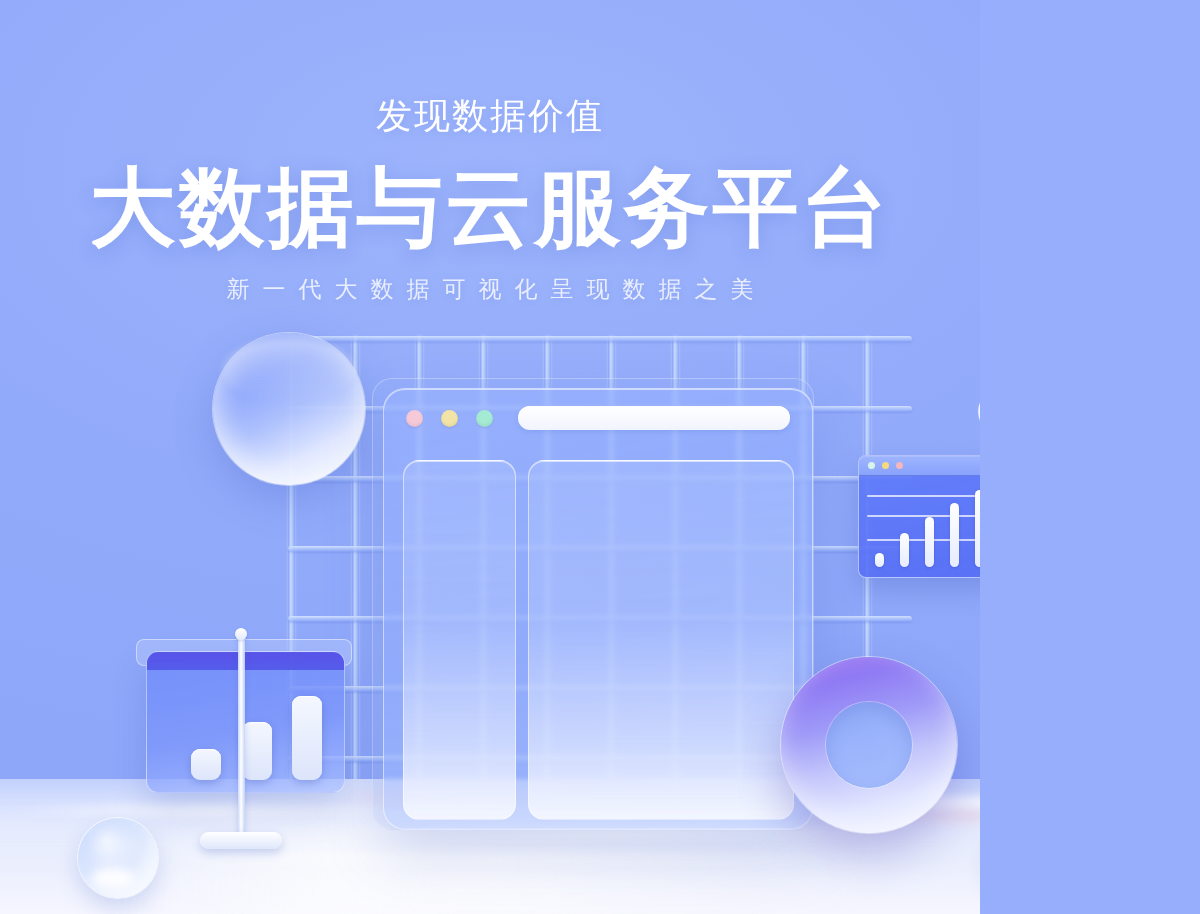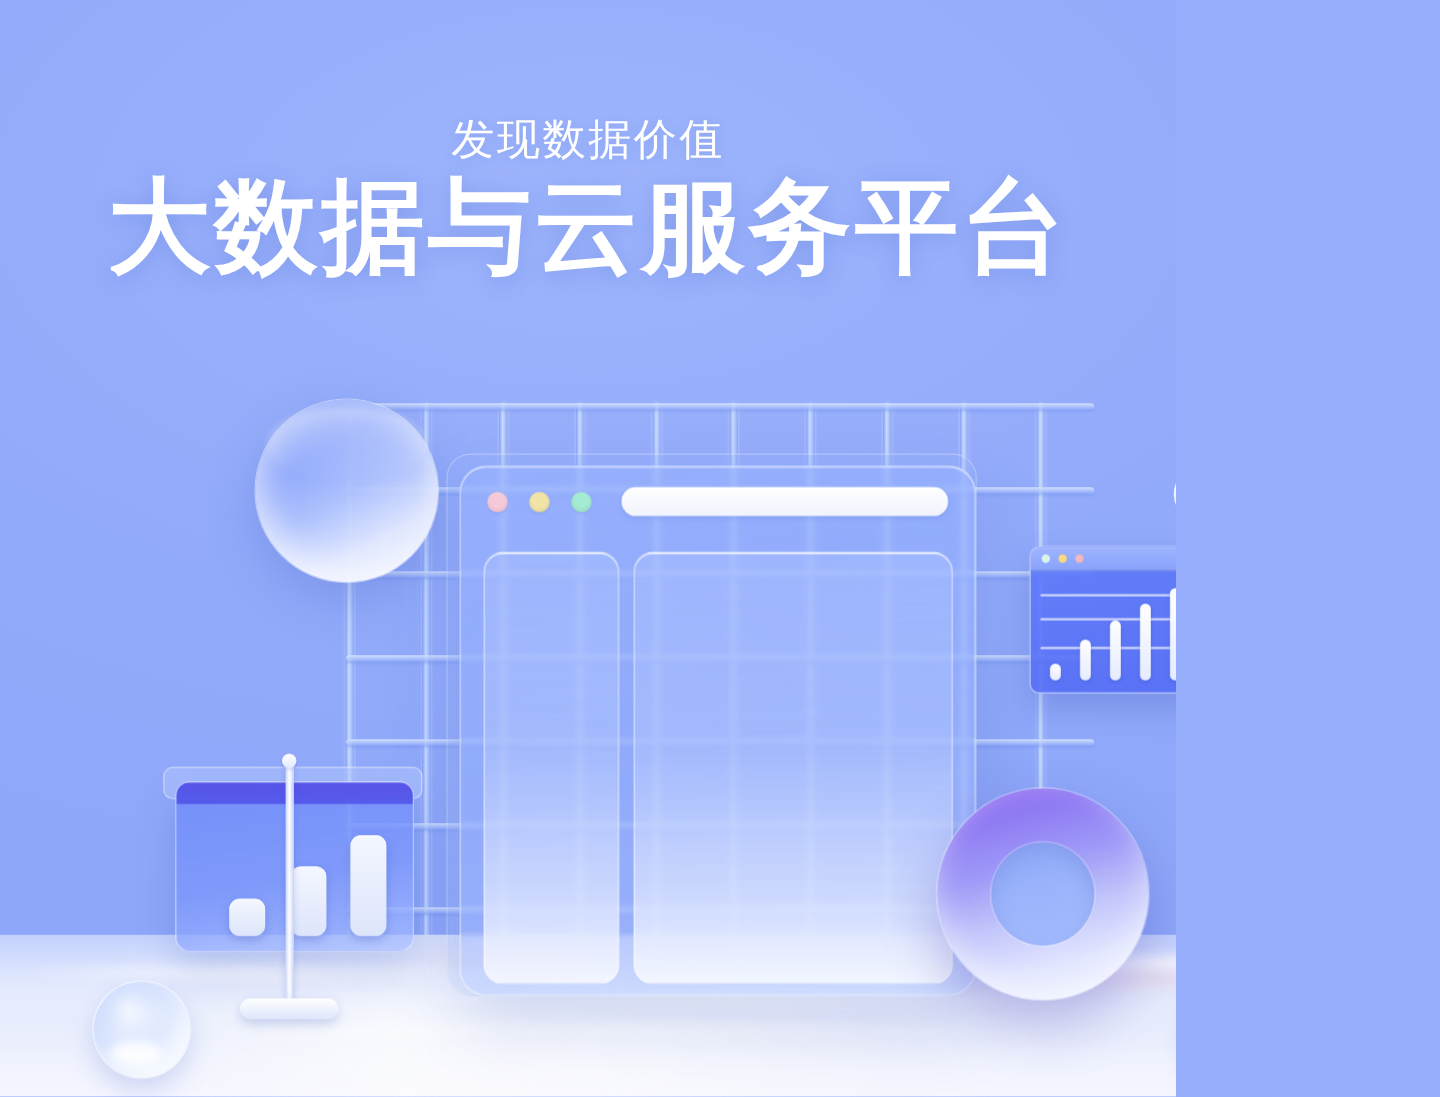--- a/index.html
+++ b/index.html
@@ -236,21 +236,21 @@
   .textblock{
     position:absolute; left:0; right:0; top:0; text-align:center; z-index:30;
     text-shadow:0 2px 10px rgba(70,100,200,.18);
   }
   .eyebrow{
     color:#ffffff; font-size:36px; line-height:1; letter-spacing:2px;
     font-weight:400; margin-top:98px;
   }
   .headline{
     color:#ffffff; font-size:86px; line-height:1; font-weight:700;
-    letter-spacing:3px; margin-top:12px;
+    letter-spacing:3px; margin-top:30px;
     text-shadow:0 4px 18px rgba(60,90,195,.25);
   }
   .subline{
     color:#eef2ff; font-size:23px; line-height:1; font-weight:400;
     letter-spacing:13px; margin-top:28px; padding-left:13px;
     opacity:.95;
   }
 </style>
 </head>
 <body>
@@ -345,15 +345,16 @@
   <div class="torus" style="left:781px; top:657px; width:176px; height:176px;">
     <div class="torus-hole" style="left:45px; top:45px; width:86px; height:86px;"></div>
   </div>
 
   <div class="sphere" style="left:78px; top:818px; width:80px; height:80px;"></div>
   <div class="sphere" style="left:988px; top:802px; width:104px; height:104px;"></div>
 
   <div class="textblock">
     <div class="eyebrow">发现数据价值</div>
     <div class="headline">大数据与云服务平台</div>
+    <div class="subline">新一代大数据可视化呈现数据之美</div>
   </div>
 
 </div>
 
 </body></html>

